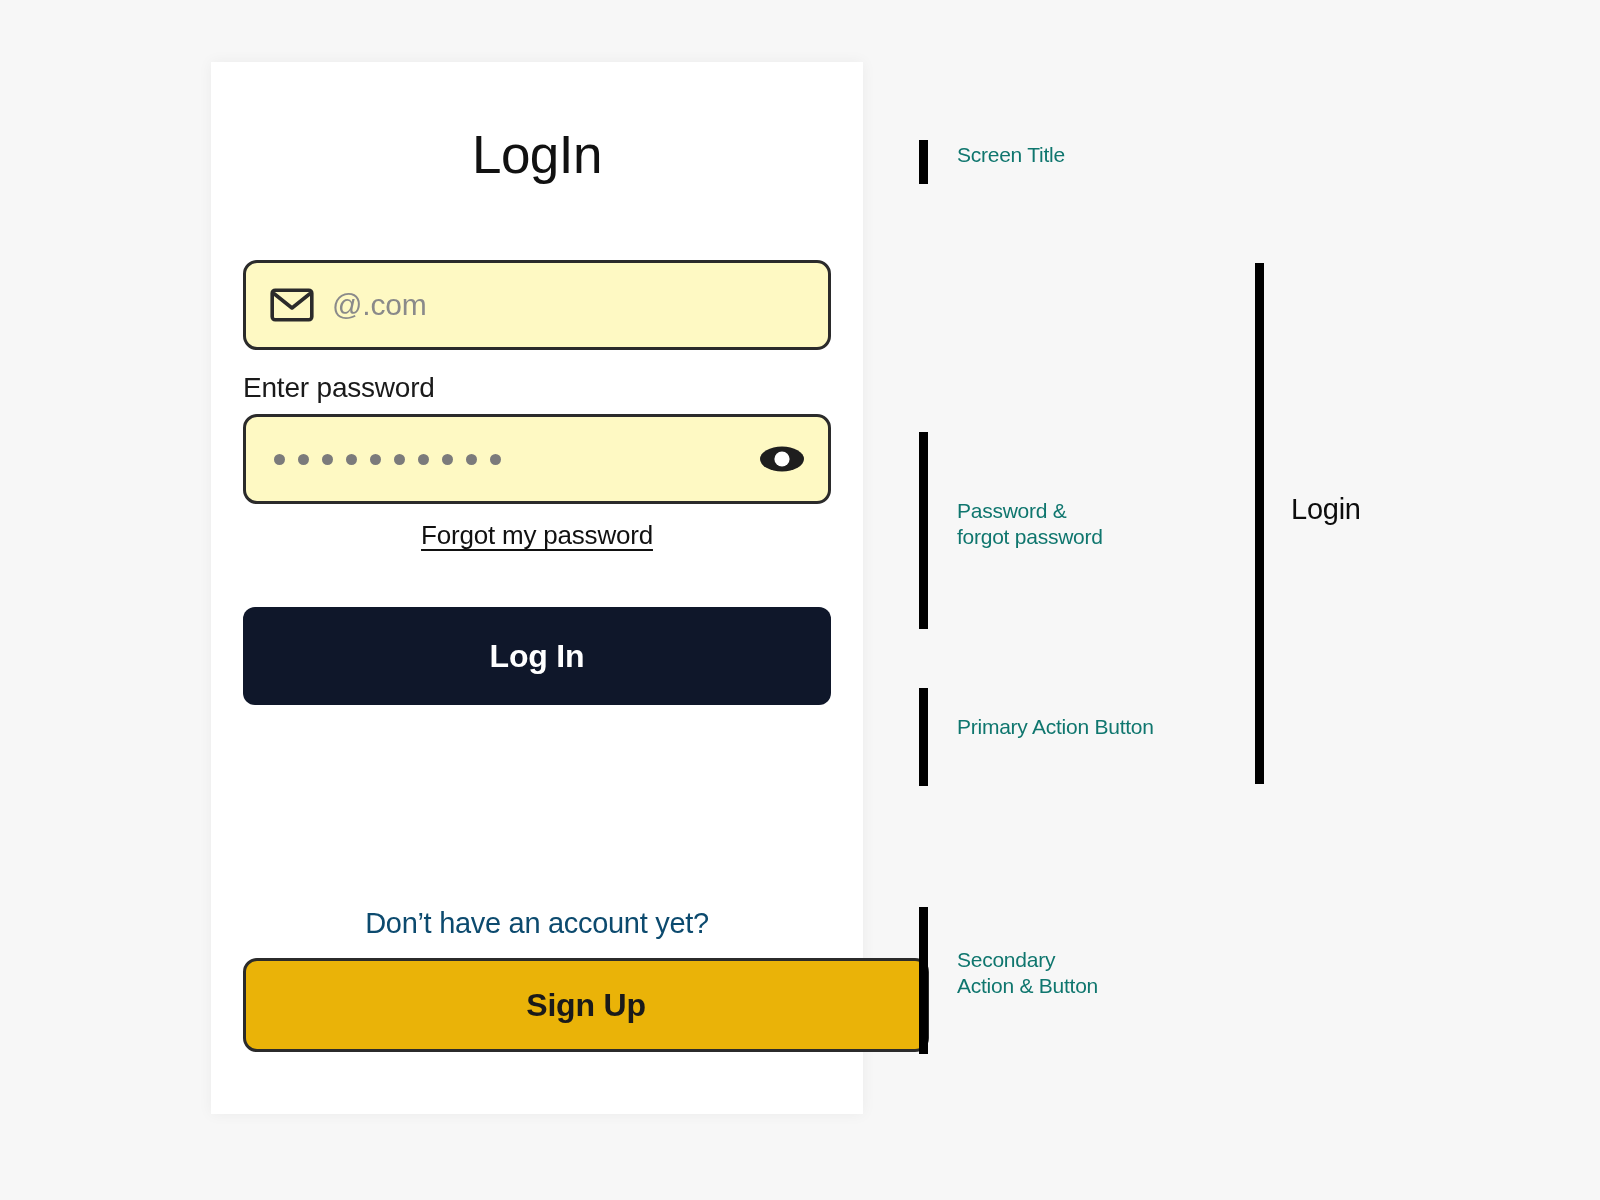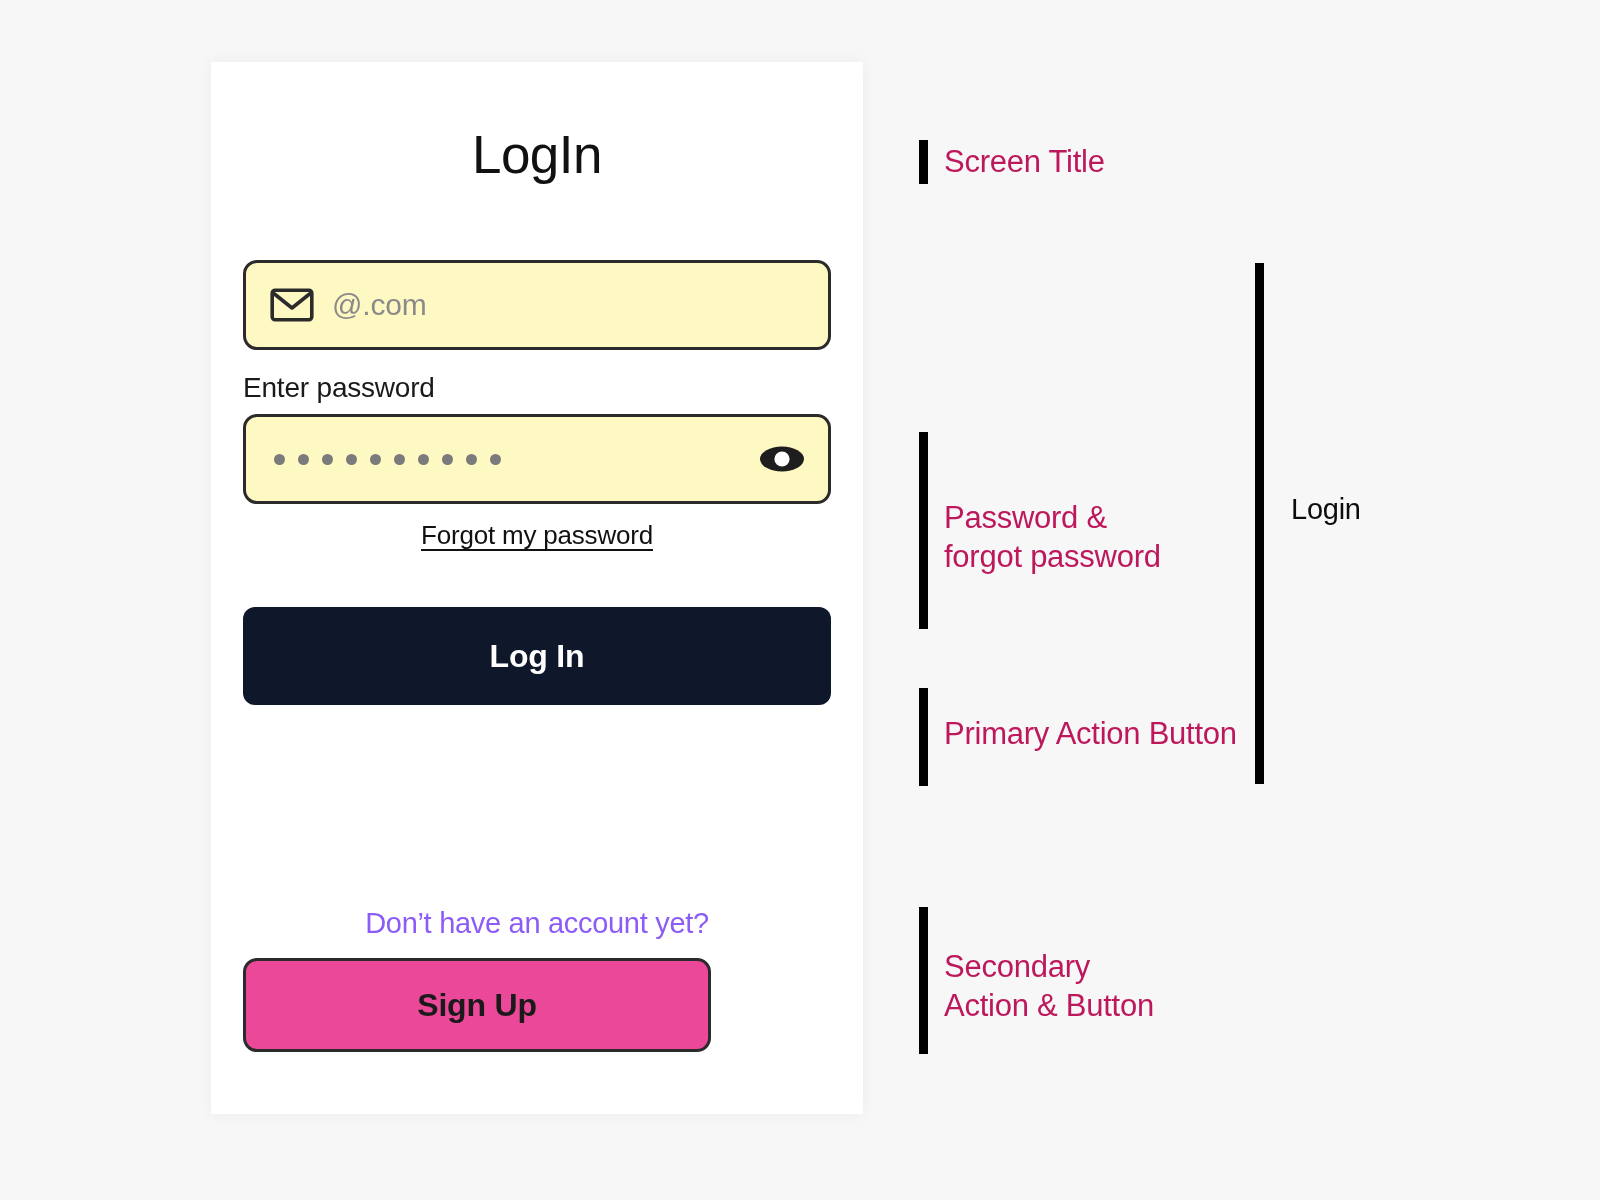--- a/index.html
+++ b/index.html
@@ -140,29 +140,29 @@
     position: absolute;
     left: 32px;
     top: 845px;
     width: 588px;
   }
 
   .signup-prompt {
     width: 588px;
     text-align: center;
     font-size: 29px;
-    color: #8b5cf6;
+    color: #0c4a6e;
     letter-spacing: -0.3px;
     margin-bottom: 18px;
   }
 
   .btn-secondary {
-    width: 468px;
+    width: 686px;
     height: 94px;
-    background: #ec4899;
+    background: #eab308;
     border: 3.5px solid #2b2b2b;
     border-radius: 14px;
     color: #1a1a1a;
     font-family: "Liberation Sans", sans-serif;
     font-size: 32px;
     font-weight: 700;
     letter-spacing: -0.2px;
     cursor: pointer;
   }
 
@@ -174,24 +174,24 @@
   .ann-bar {
     position: absolute;
     left: 0;
     top: 0;
     width: 9px;
     background: #000000;
   }
 
   .ann-label {
     position: absolute;
-    left: 25px;
-    font-size: 31px;
+    left: 38px;
+    font-size: 21px;
     line-height: 1.26;
-    color: #be185d;
+    color: #0f766e;
     letter-spacing: -0.25px;
     white-space: pre-line;
   }
 
   .group-bracket {
     position: absolute;
     left: 1255px;
     top: 263px;
     width: 9px;
     height: 521px;

